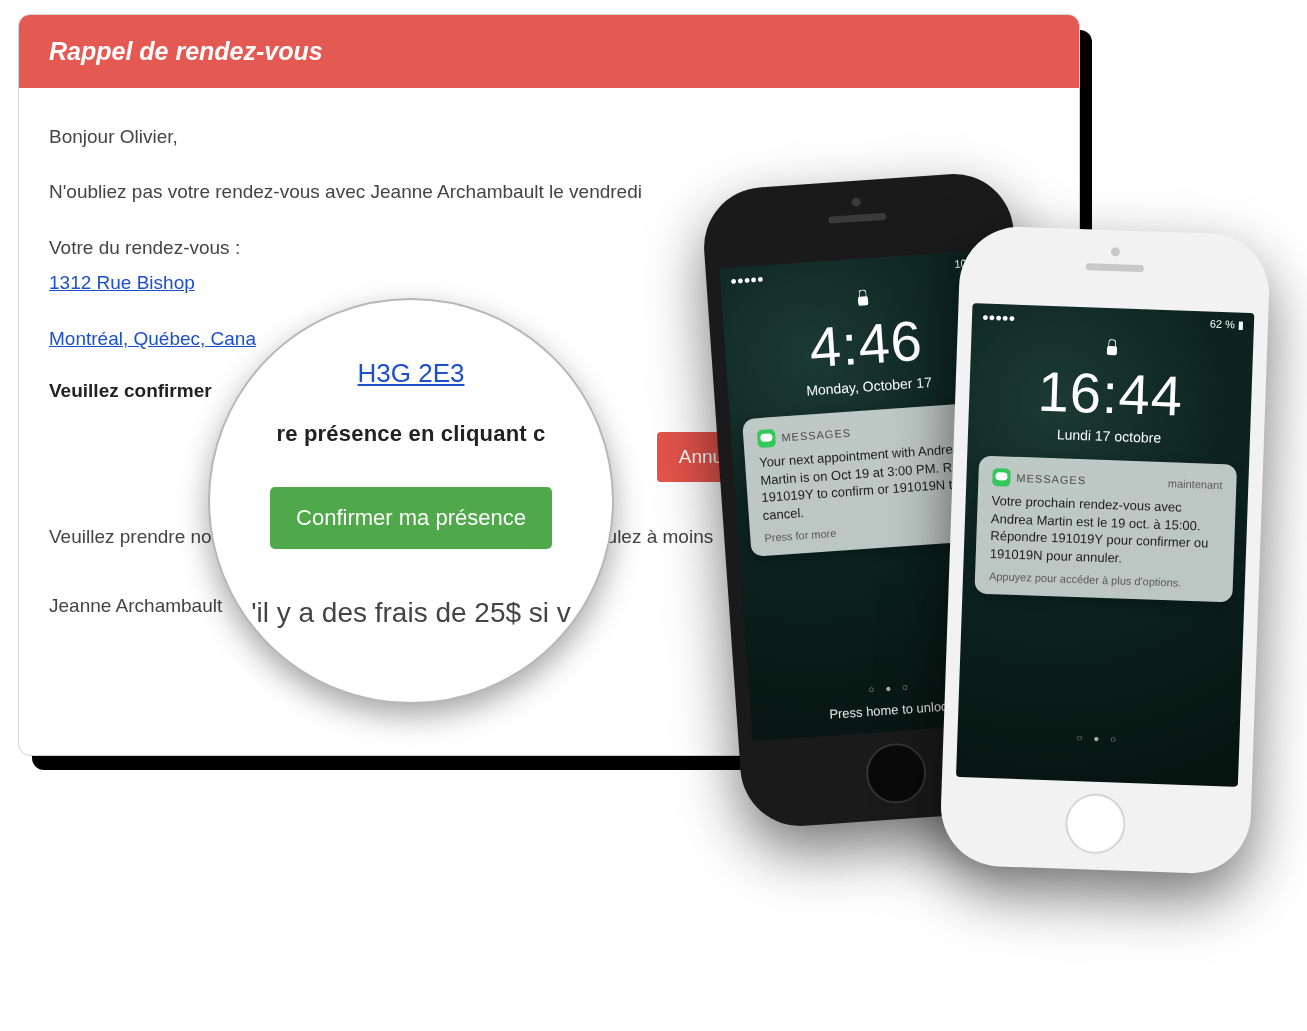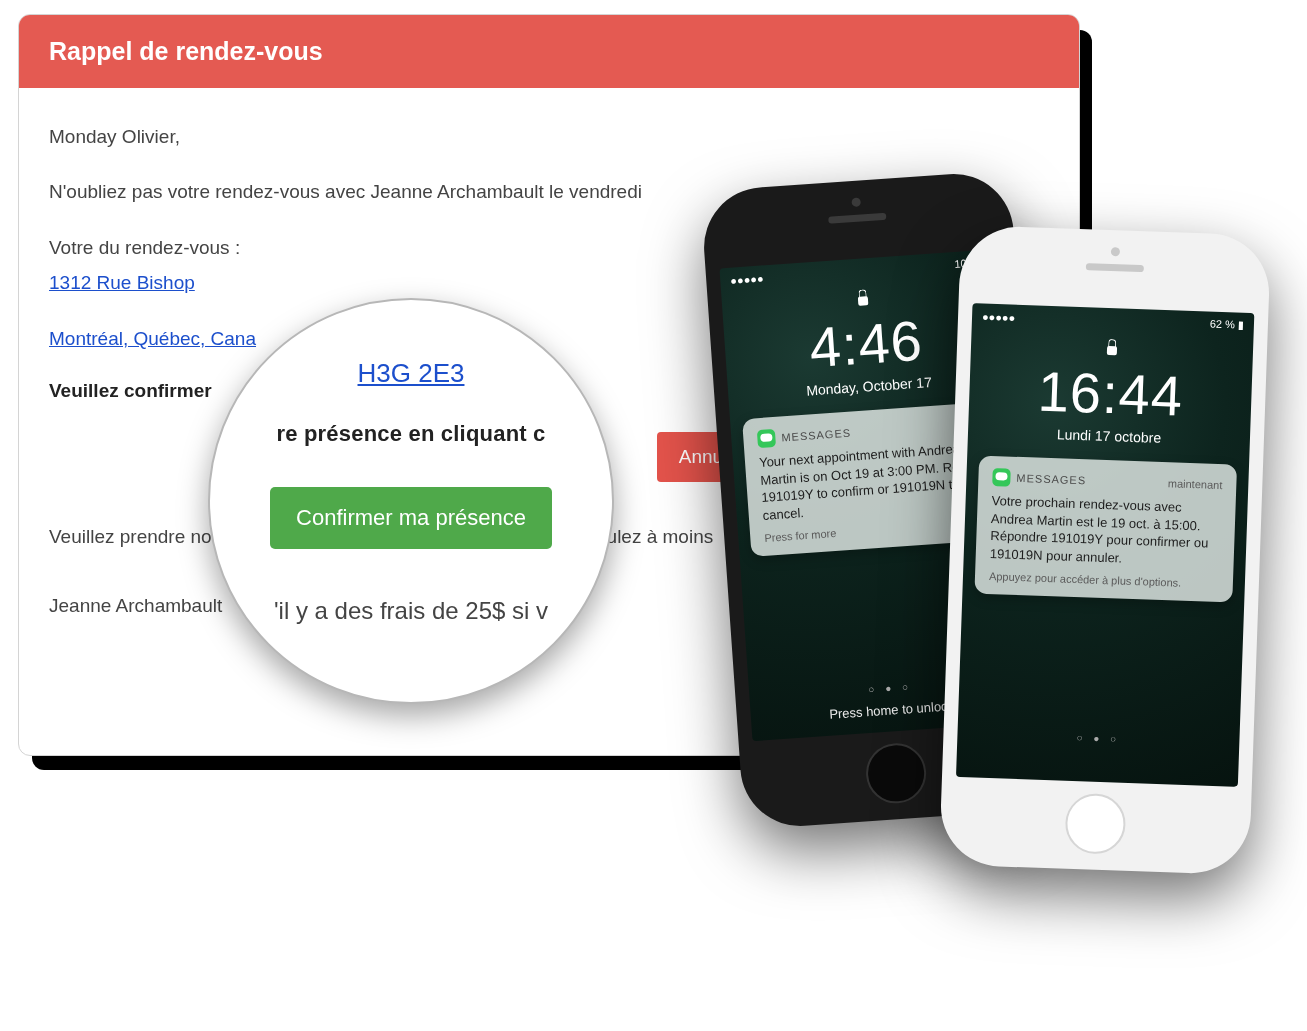--- a/index.html
+++ b/index.html
@@ -2,38 +2,38 @@
 <html><head>
 <meta charset="utf-8">
 <style>
 html,body{margin:0;padding:0;font-family:Arial,Helvetica,sans-serif;background:#fff}
 .stage{position:relative;width:1307px;height:1031px;overflow:hidden}
 
 
 .card-shadow{position:absolute;left:32px;top:30px;width:1060px;height:740px;background:#000;border-radius:12px}
 .card{position:absolute;left:18px;top:14px;width:1060px;height:740px;background:#fff;border:1px solid #d4d4d4;border-radius:12px;overflow:hidden}
 .card-header{background:#e45a52;padding:22px 30px}
-.card-header span{color:#fff;font-weight:700;font-size:25px}
+.card-header span{color:#fff;font-style:italic;font-weight:700;font-size:25px}
 .card-body{padding:34px 30px;font-size:19px;color:#444;line-height:1.55}
 .card-body p{margin:0 0 26px 0}
 .link-line{margin:0 0 4px 0}
 .link-line a{color:#1c4fcc;text-decoration:underline}
 .confirm-line{font-weight:700;color:#222;margin:22px 0 30px 0}
 .btn-row{margin:0 0 40px 0}
 .btn{display:inline-block;padding:14px 22px;border:none;border-radius:4px;color:#fff;font-size:19px;cursor:pointer}
 .btn-green{background:#4fa94a;margin-left:230px}
 .btn-red{background:#e3534b;margin-left:130px}
 
 
 .magnifier{position:absolute;left:208px;top:298px;width:402px;height:402px;border-radius:50%;background:#fff;border:2px solid #b7b7b7;box-shadow:0 12px 30px rgba(0,0,0,.35);overflow:hidden}
 .mag-inner{position:absolute;left:0;top:0;width:100%;height:100%;padding:58px 30px 0 30px;box-sizing:border-box}
 .mag-pc{font-size:26px;color:#1c4fcc;text-decoration:underline;text-align:center;margin-bottom:32px}
 .mag-bold{font-size:22px;font-weight:700;color:#222;text-align:center;margin-bottom:40px;letter-spacing:.2px}
 .mag-btn{display:block;margin:0 auto 48px auto;background:#4fa94a;color:#fff;border:none;border-radius:5px;font-size:22px;padding:18px 26px;cursor:pointer}
-.mag-fee{font-size:24px;color:#444;text-align:center}
+.mag-fee{font-size:28px;color:#444;text-align:center}
 
 
 .phone{position:absolute;border-radius:60px;box-shadow:0 25px 60px rgba(0,0,0,.55)}
 .phone-black{left:722px;top:180px;width:310px;height:640px;background:#1a1a1a;transform:rotate(-4deg)}
 .phone-white{left:950px;top:230px;width:310px;height:640px;background:#f2f2f2;transform:rotate(2deg)}
 .phone .speaker{position:absolute;left:50%;top:34px;transform:translateX(-50%);width:58px;height:7px;border-radius:4px}
 .phone-black .speaker{background:#3a3a3a}
 .phone-white .speaker{background:#c9c9c9}
 .phone .camera{position:absolute;left:50%;top:17px;transform:translateX(-50%);width:9px;height:9px;border-radius:50%}
 .phone-black .camera{background:#3a3a3a}
@@ -64,21 +64,21 @@
 <body>
 
 <div class="stage">
 
   <div class="card-shadow"></div>
   <div class="card">
     <div class="card-header">
       <span>Rappel de rendez-vous</span>
     </div>
     <div class="card-body">
-      <p>Monday Olivier,</p>
+      <p>Bonjour Olivier,</p>
       <p style="white-space:pre">N'oubliez pas votre rendez-vous avec Jeanne Archambault le vendredi                                           16:0</p>
       <p style="margin-bottom:6px">Votre du rendez-vous :</p>
       <p class="link-line"><a href="#">1312 Rue Bishop</a></p>
       <p class="link-line" style="margin-bottom:23px"><a href="#">Montréal, Québec, Cana</a></p>
       <p class="confirm-line" style="white-space:pre">Veuillez confirmer        re présence en cliquant c              s.</p>
       <div class="btn-row">
         <button class="btn btn-green">Confirmer ma présence</button>
         <button class="btn btn-red">Annuler</button>
       </div>
       <p style="white-space:pre">Veuillez prendre note                                                               s annulez à moins</p>

